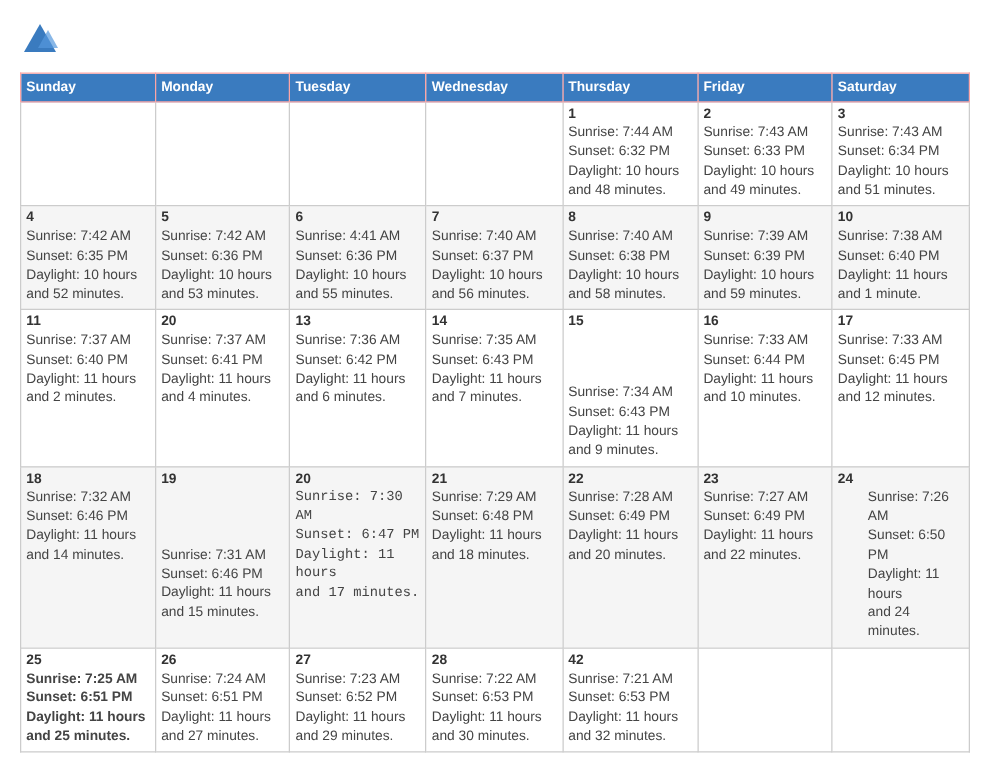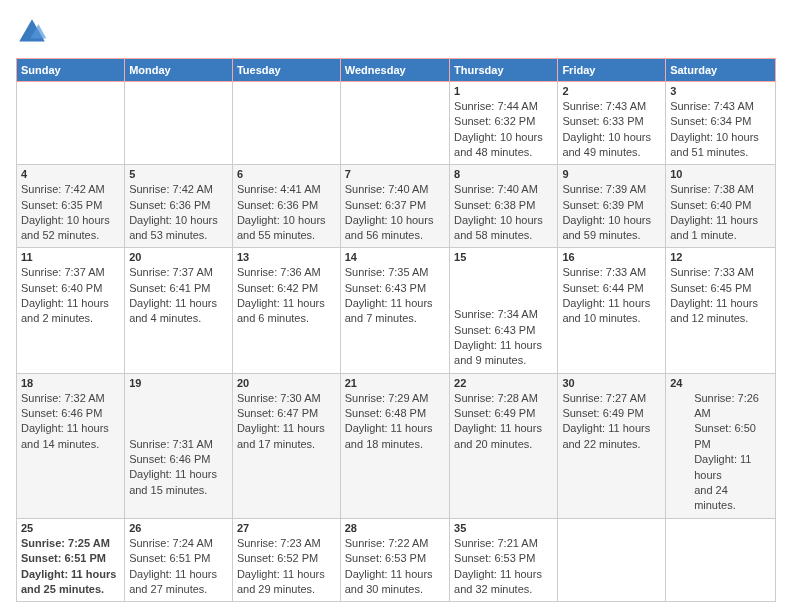--- a/index.html
+++ b/index.html
@@ -246,21 +246,21 @@
 and 9 minutes.</div>
           </td>
           <td>
             <span class="day-number">16</span>
             <div class="day-info" style="white-space: pre-line;">Sunrise: 7:33 AM
 Sunset: 6:44 PM
 Daylight: 11 hours
 and 10 minutes.</div>
           </td>
           <td>
-            <span class="day-number">12</span>
+            <span class="day-number">17</span>
             <div class="day-info" style="white-space: pre-line;">Sunrise: 7:33 AM
 Sunset: 6:45 PM
 Daylight: 11 hours
 and 12 minutes.</div>
           </td>
         </tr>
         <tr class="row-even">
           <td>
             <span class="day-number">18</span>
             <div class="day-info" style="white-space: pre-line;">Sunrise: 7:32 AM
@@ -270,41 +270,41 @@
           </td>
           <td>
             <span class="day-number">19</span>
             <div class="day-info" style="white-space: pre-line; margin-top: 48px;">Sunrise: 7:31 AM
 Sunset: 6:46 PM
 Daylight: 11 hours
 and 15 minutes.</div>
           </td>
           <td>
             <span class="day-number">20</span>
-            <div class="day-info" style="white-space: pre-line;">Sunrise: 7:30 AM
+            <div class="day-info" style="white-space: pre-line; font-family: Liberation Mono, monospace;">Sunrise: 7:30 AM
 Sunset: 6:47 PM
 Daylight: 11 hours
 and 17 minutes.</div>
           </td>
           <td>
             <span class="day-number">21</span>
             <div class="day-info" style="white-space: pre-line;">Sunrise: 7:29 AM
 Sunset: 6:48 PM
 Daylight: 11 hours
 and 18 minutes.</div>
           </td>
           <td>
             <span class="day-number">22</span>
             <div class="day-info" style="white-space: pre-line;">Sunrise: 7:28 AM
 Sunset: 6:49 PM
 Daylight: 11 hours
 and 20 minutes.</div>
           </td>
           <td>
-            <span class="day-number">30</span>
+            <span class="day-number">23</span>
             <div class="day-info" style="white-space: pre-line;">Sunrise: 7:27 AM
 Sunset: 6:49 PM
 Daylight: 11 hours
 and 22 minutes.</div>
           </td>
           <td>
             <span class="day-number">24</span>
             <div class="day-info" style="white-space: pre-line; margin-left: 24px;">Sunrise: 7:26 AM
 Sunset: 6:50 PM
 Daylight: 11 hours
@@ -334,21 +334,21 @@
 and 29 minutes.</div>
           </td>
           <td>
             <span class="day-number">28</span>
             <div class="day-info" style="white-space: pre-line;">Sunrise: 7:22 AM
 Sunset: 6:53 PM
 Daylight: 11 hours
 and 30 minutes.</div>
           </td>
           <td>
-            <span class="day-number">35</span>
+            <span class="day-number">42</span>
             <div class="day-info" style="white-space: pre-line;">Sunrise: 7:21 AM
 Sunset: 6:53 PM
 Daylight: 11 hours
 and 32 minutes.</div>
           </td>
           <td class="empty-cell"></td>
           <td class="empty-cell"></td>
         </tr>
       </tbody>
   </table>

